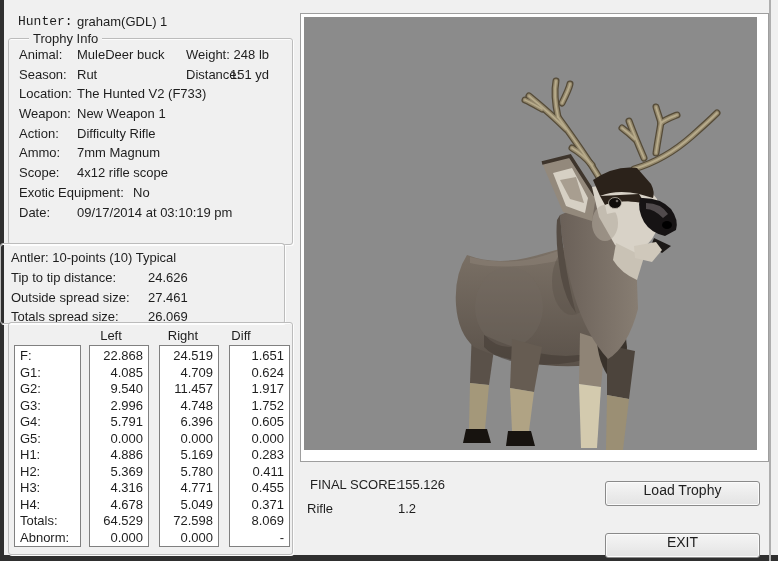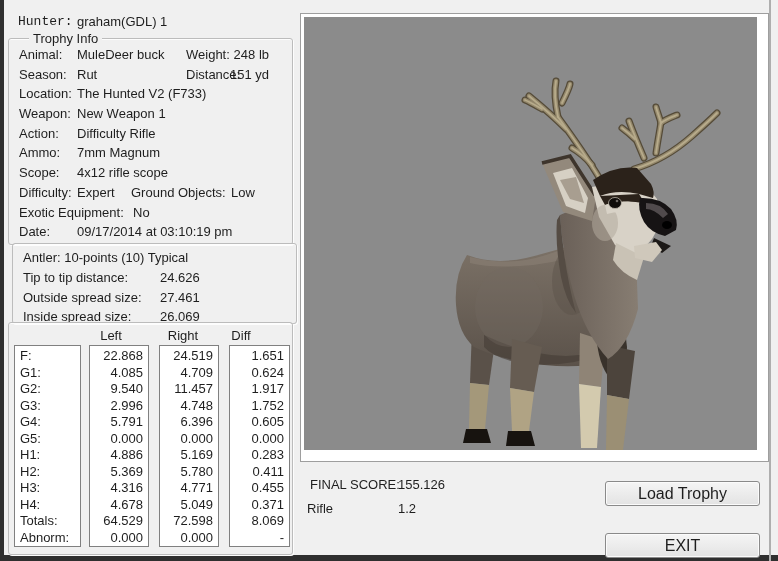--- a/index.html
+++ b/index.html
@@ -11,21 +11,21 @@
   #frame-left{left:0;top:0;width:4px;height:561px;background:var(--frame-dark);}
   #frame-bottom{left:0;top:555px;width:778px;height:6px;background:var(--frame-dark);}
   #frame-right{left:769px;top:0;width:2px;height:561px;background:#aeaeae;}
   
   #hunter-label{left:18px;top:14px;font-family:Liberation Mono, monospace;}
   #hunter-value{left:77px;top:14px;}
   
   .groupbox{position:absolute;border:1px solid var(--group-border);border-radius:3px;
             box-shadow:inset 0 1px 0 #fdfdfd, 1px 1px 0 #fdfdfd;}
   #gb-trophy{left:8px;top:38px;width:283px;height:205px;}
-  #gb-antler{left:12px;top:243px;width:283px;height:79px;}
+  #gb-antler{left:0;top:243px;width:283px;height:79px;}
   #gb-table{left:8px;top:322px;width:283px;height:231px;}
   #gb-trophy-legend{position:absolute;left:8px;top:-8px;background:var(--window-bg);
             padding:0 4px;white-space:nowrap;margin-left:12px;}
   
   #trophy-rows{position:absolute;left:0;top:8px;width:283px;}
   .t-row{position:relative;height:19.7px;}
   .t-row span{position:absolute;white-space:nowrap;}
   .t-row .l1{left:10px;}
   .t-row .v1{left:68px;}
   .t-row.c .v1{left:124px;}
@@ -58,22 +58,22 @@
   #viewport{left:300px;top:13px;width:461px;height:441px;border:1px solid #9e9e9e;
             background:#ffffff;padding:3px;box-sizing:content-box;}
   #viewport-inner{width:453px;height:433px;background:var(--viewport-bg);}
   
   #final-score-label{left:310px;top:477px;}
   #final-score-value{left:398px;top:477px;}
   #game-label{left:307px;top:501px;}
   #game-value{left:398px;top:501px;}
   .btn{position:absolute;width:153px;height:23px;border:1px solid var(--button-border);
        border-radius:3px;background:linear-gradient(var(--button-face-top),var(--button-face-bottom));
-       box-shadow:inset 0 0 0 1px #fbfbfb;display:flex;align-items:center;justify-content:center;
-       font-size:16px;color:var(--text);cursor:default;}
+       box-shadow:inset 0 0 0 1px #fbfbfb;display:flex;align-items:flex-start;justify-content:center;
+       font-size:14px;color:var(--text);cursor:default;}
   #btn-load{left:605px;top:481px;}
   #btn-exit{left:605px;top:514px;margin-top:19px;}
 </style>
 </head>
 <body>
 
 <div id="app">
   <div class="abs" id="frame-left"></div>
   <div class="abs" id="frame-bottom"></div>
   <div class="abs" id="frame-right"></div>
@@ -109,26 +109,20 @@
           <span class="v1">Difficulty Rifle</span>
         </div>
         <div class="t-row">
           <span class="l1">Ammo:</span>
           <span class="v1">7mm Magnum</span>
         </div>
         <div class="t-row">
           <span class="l1">Scope:</span>
           <span class="v1">4x12 rifle scope</span>
         </div>
-        <div class="t-row b">
-          <span class="l1">Difficulty:</span>
-          <span class="v1">Expert</span>
-          <span class="l2">Ground Objects:</span>
-          <span class="v2">Low</span>
-        </div>
         <div class="t-row c">
           <span class="l1">Exotic Equipment:</span>
           <span class="v1">No</span>
         </div>
         <div class="t-row">
           <span class="l1">Date:</span>
           <span class="v1">09/17/2014 at 03:10:19 pm</span>
         </div>
       </div>
   </div>
@@ -138,21 +132,21 @@
     <div id="antler-rows">
         <div class="a-row">
           <span class="l1">Tip to tip distance:</span>
           <span class="v1">24.626</span>
         </div>
         <div class="a-row">
           <span class="l1">Outside spread size:</span>
           <span class="v1">27.461</span>
         </div>
         <div class="a-row">
-          <span class="l1">Inside spread size:</span>
+          <span class="l1">Totals spread size:</span>
           <span class="v1">26.069</span>
         </div>
       </div>
   </div>
 
   <div class="groupbox" id="gb-table">
     <span class="col-hdr" id="hdr-left">Left</span>
     <span class="col-hdr" id="hdr-right">Right</span>
     <span class="col-hdr" id="hdr-diff">Diff</span>
     <div class="valbox" id="box-labels">

